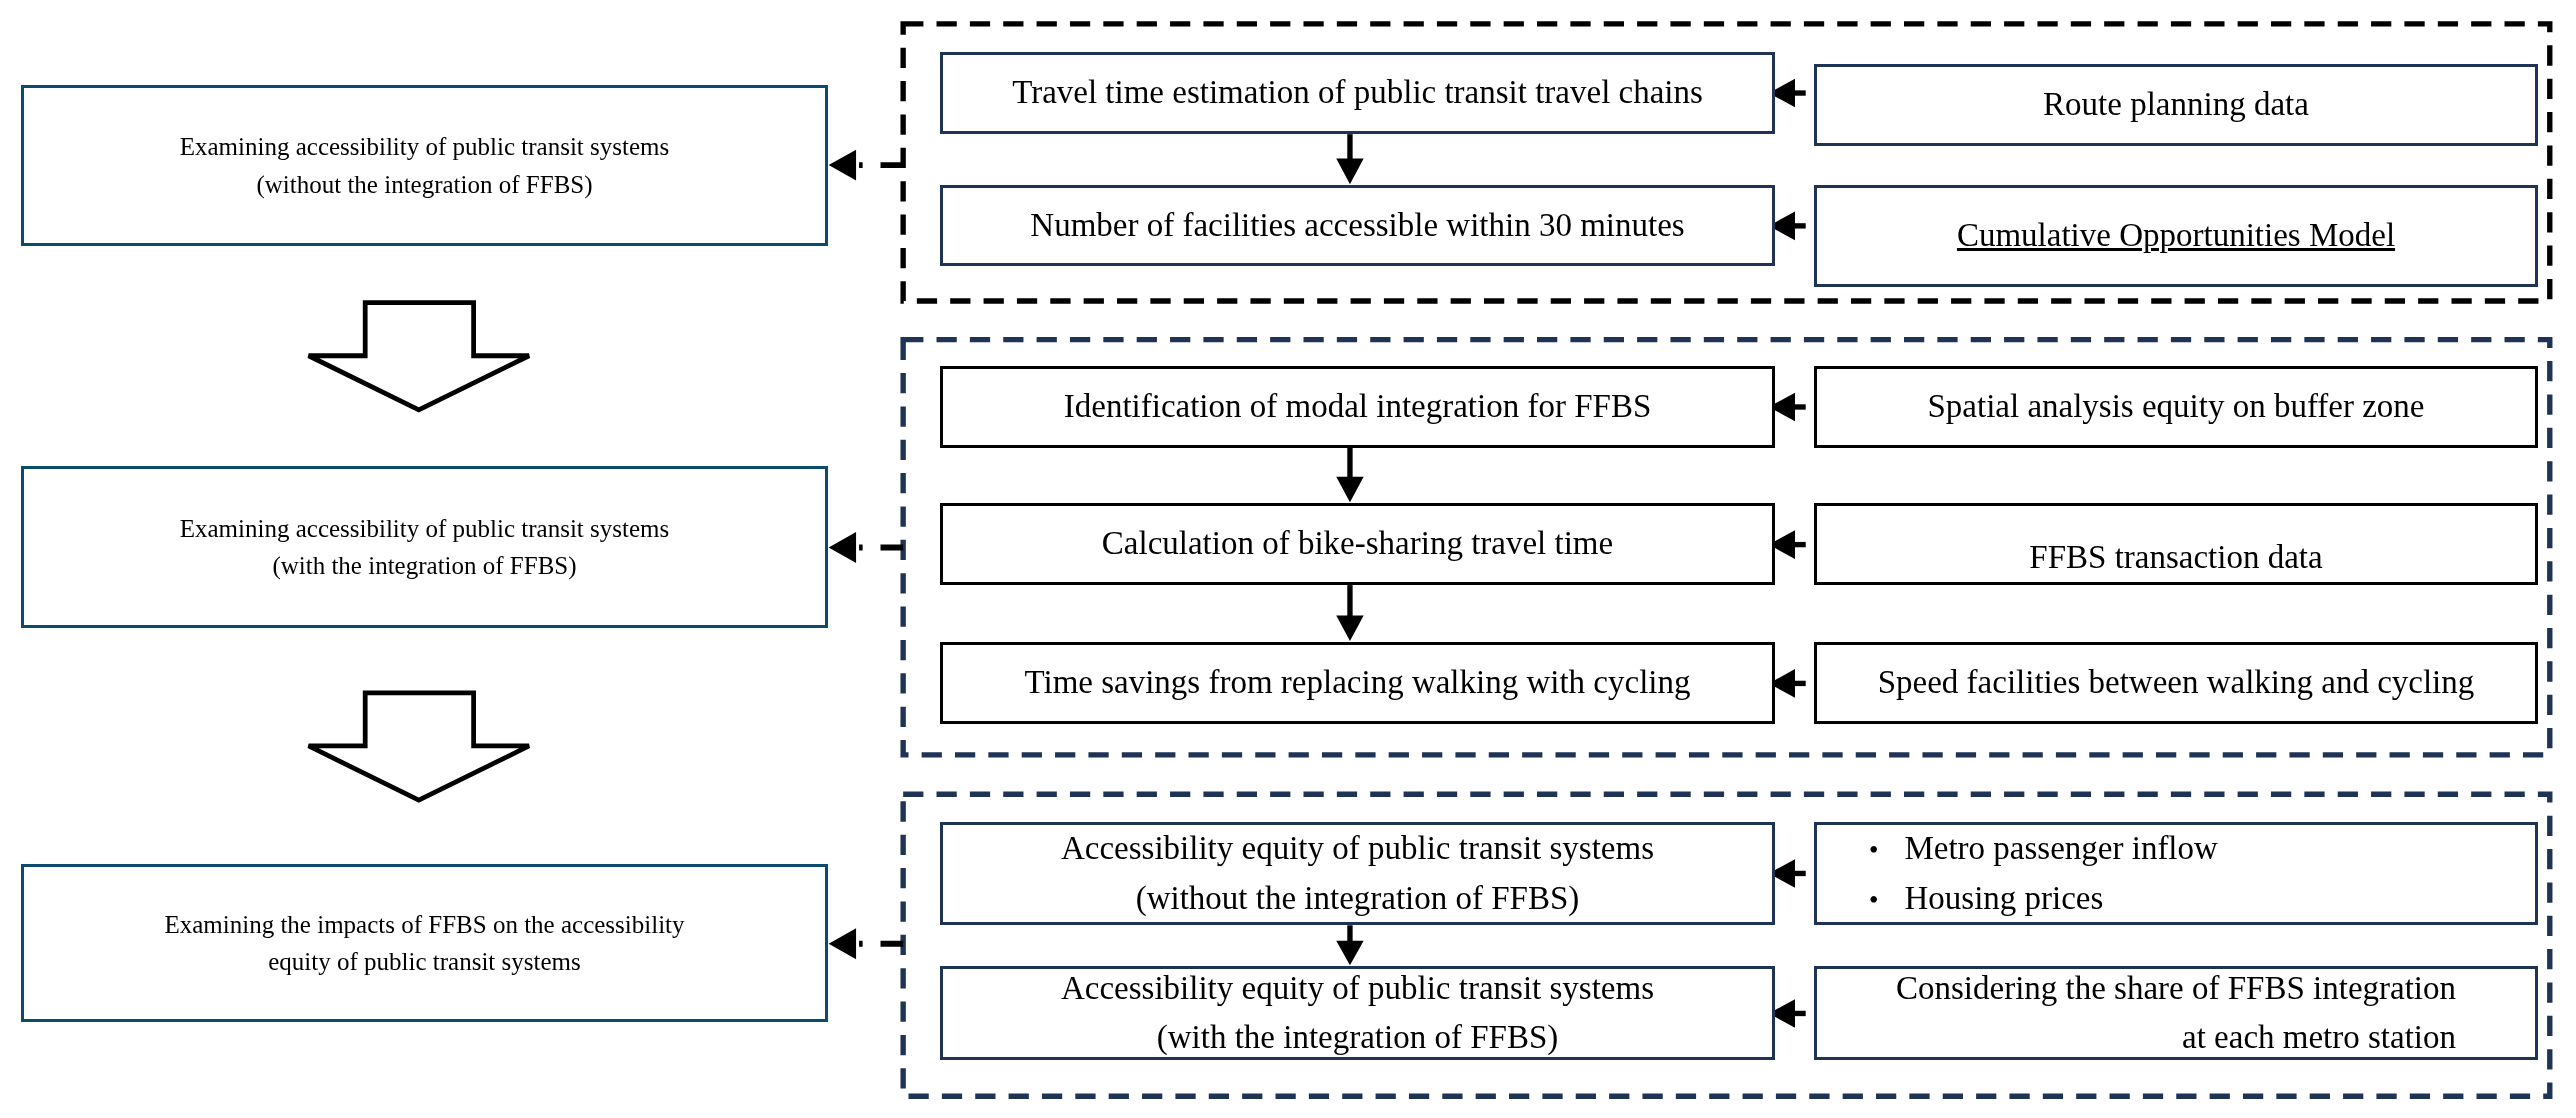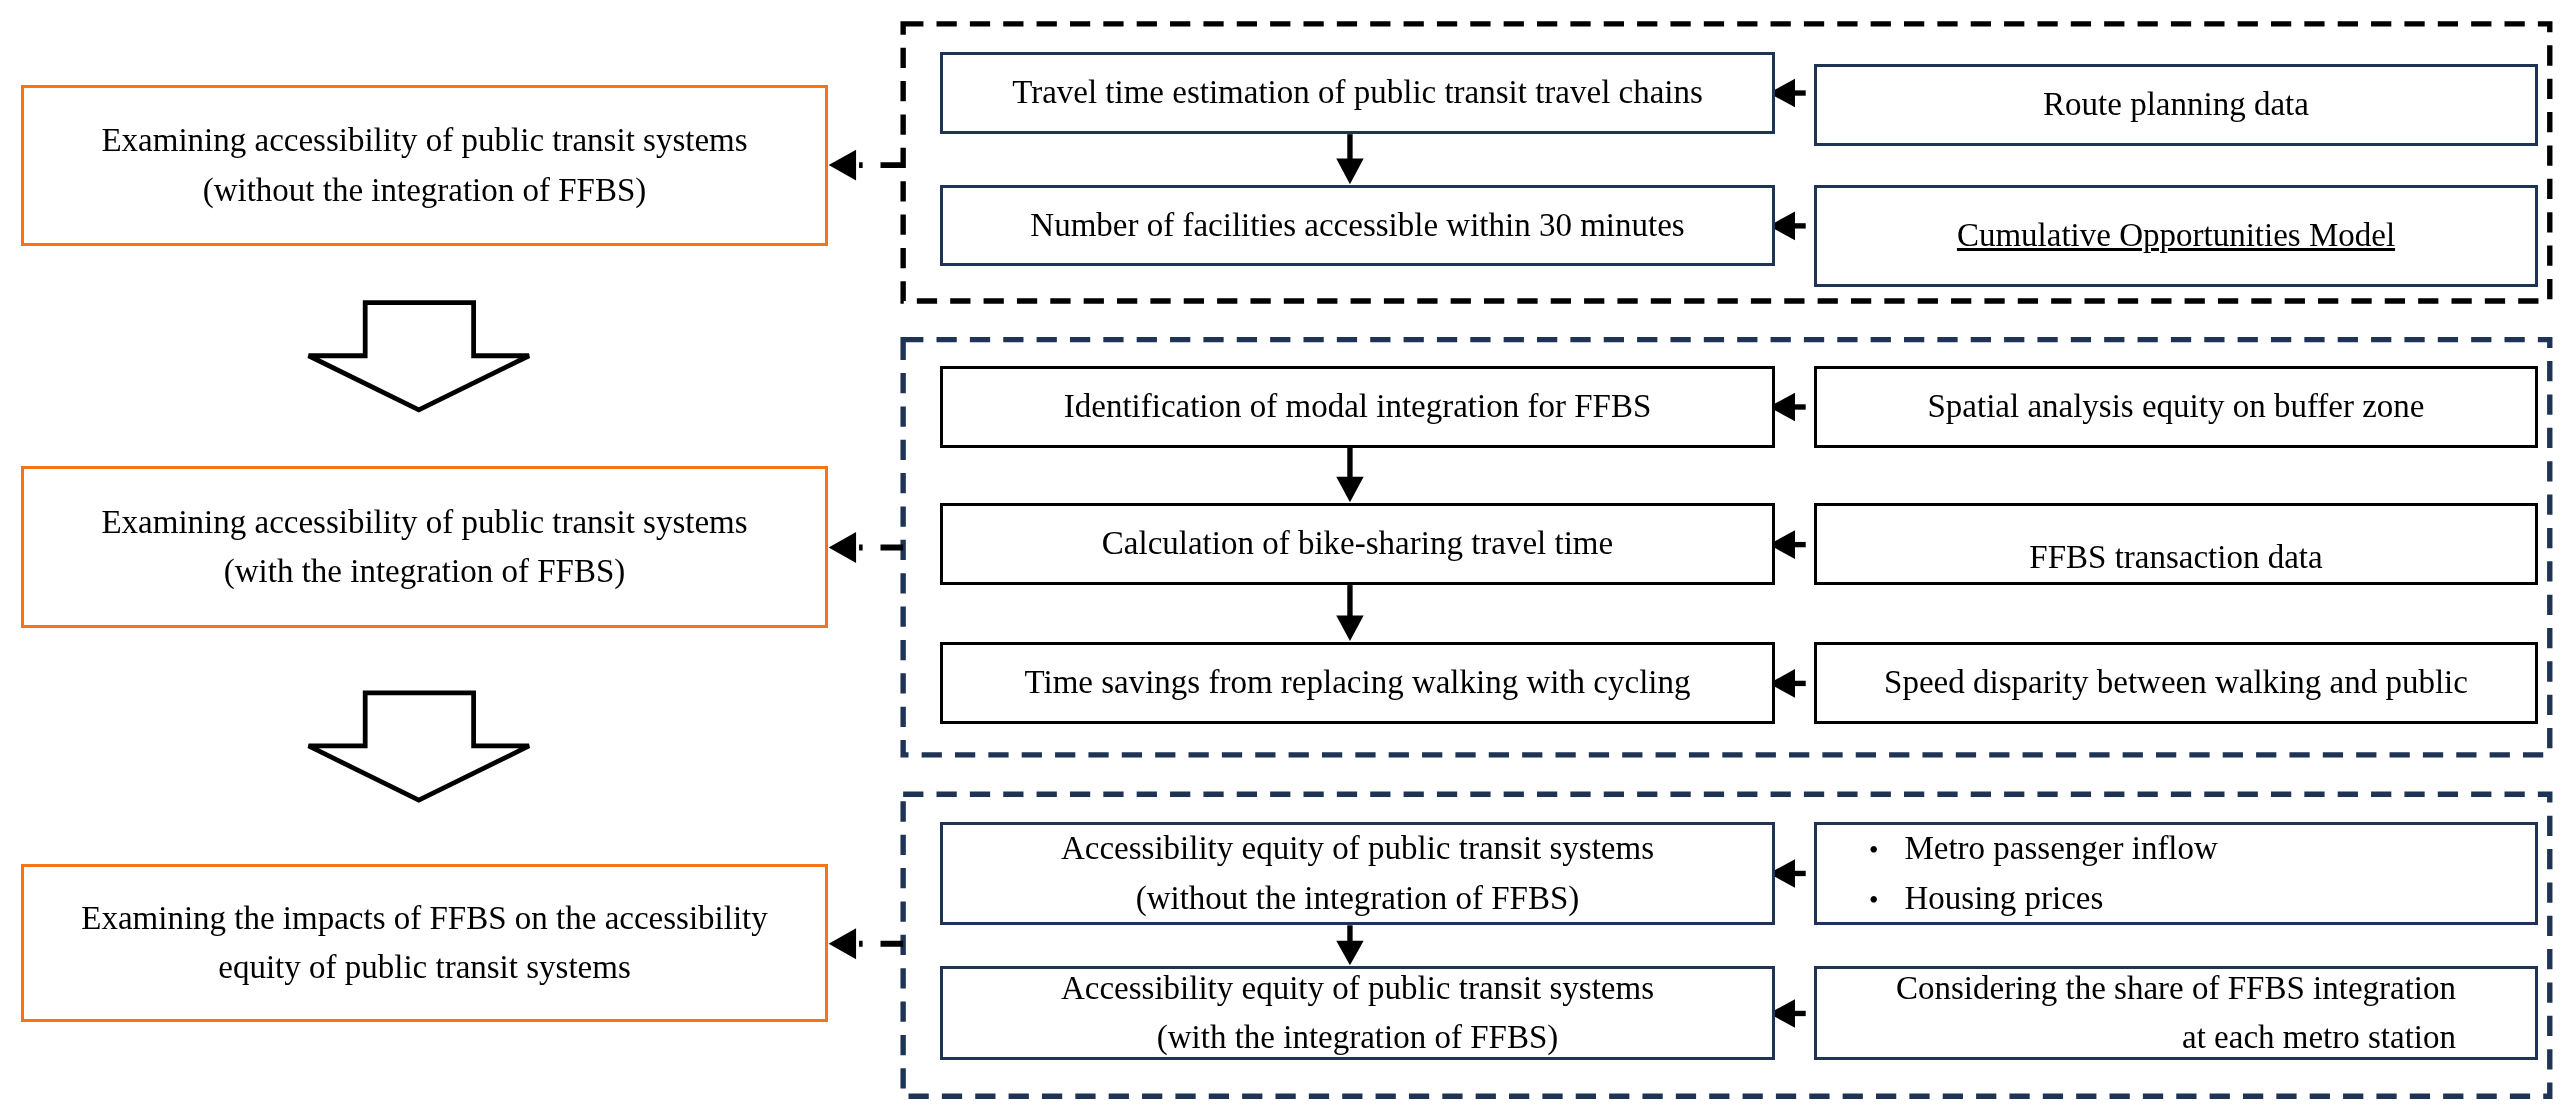--- a/index.html
+++ b/index.html
@@ -6,21 +6,21 @@
   #canvas{
     position:relative;width:2576px;height:1119px;background:#ffffff;
     font-family:"Liberation Serif","DejaVu Serif",serif;color:#000;
   }
   #overlay{position:absolute;left:0;top:0;width:2576px;height:1119px;}
   .box{
     position:absolute;box-sizing:border-box;background:#ffffff;
     display:flex;align-items:center;justify-content:center;text-align:center;
   }
   .txt{white-space:pre-line;line-height:1.5;}
-  .stage{border:3px solid #f97316;font-size:33px;}
+  .stage{border:3px solid #0c4a6e;font-size:25px;}
   .inner{font-size:33px;margin-left:8px;}
   .navy-border{border:3.6px solid #1f3355;}
   .black-border{border:3.6px solid #000000;}
   .bullets{flex-direction:column;align-items:flex-start;justify-content:center;
            padding-left:52px;text-align:left;}
   .bullet-line{display:flex;align-items:baseline;line-height:1.45;}
   .dot{font-size:27px;margin-right:26px;}
 </style>
 </head>
 <body>
@@ -131,21 +131,21 @@
   <div class="box inner black-border" style="left:932px;top:503px;width:835px;height:82px;">
     <span class="txt">Calculation of bike-sharing travel time</span>
   </div>
   <div class="box inner black-border" style="left:1806px;top:503px;width:724px;height:82px;align-items:flex-end;">
     <span class="txt">FFBS transaction data</span>
   </div>
   <div class="box inner black-border" style="left:932px;top:642px;width:835px;height:82px;">
     <span class="txt">Time savings from replacing walking with cycling</span>
   </div>
   <div class="box inner black-border" style="left:1806px;top:642px;width:724px;height:82px;">
-    <span class="txt">Speed disparity between walking and public</span>
+    <span class="txt">Speed facilities between walking and cycling</span>
   </div>
 
   <div class="box inner navy-border" style="left:932px;top:822px;width:835px;height:103px;">
     <span class="txt">Accessibility equity of public transit systems
 (without the integration of FFBS)</span>
   </div>
   <div class="box inner navy-border bullets" style="left:1806px;top:822px;width:724px;height:103px;">
     <div class="bullet-line">
       <span class="dot">•</span>
       <span class="txt">Metro passenger inflow</span>

